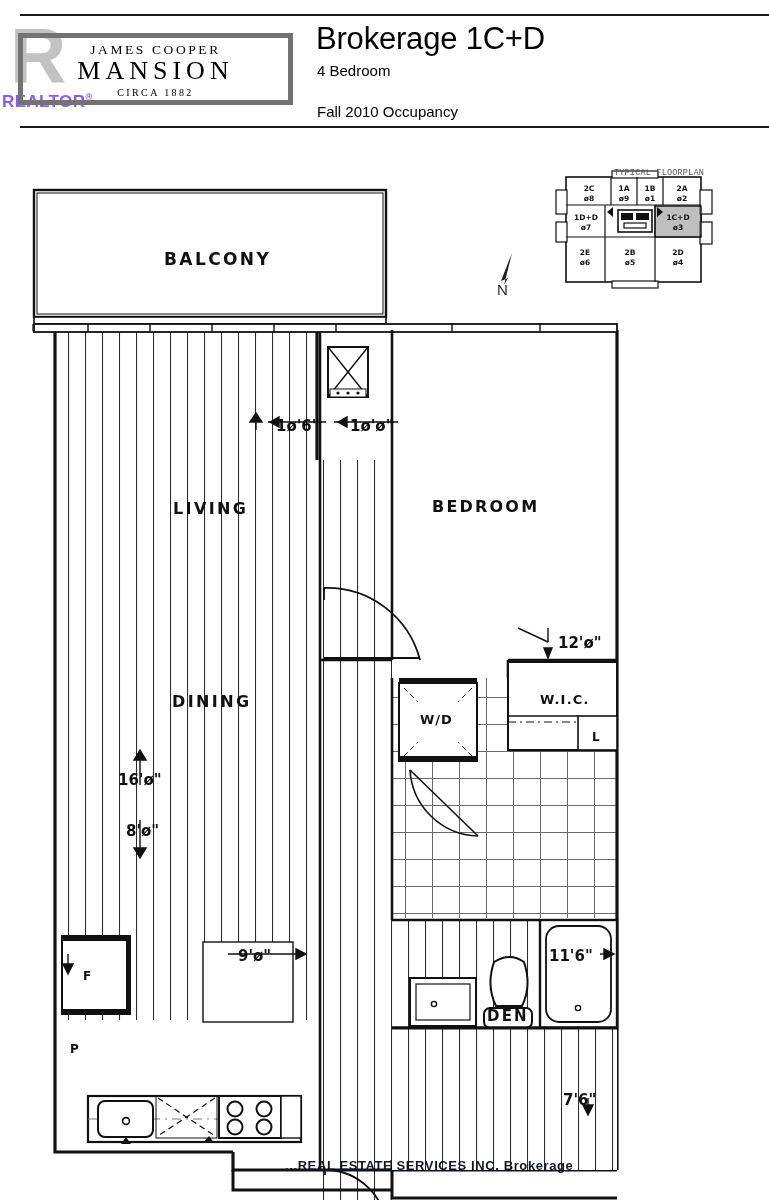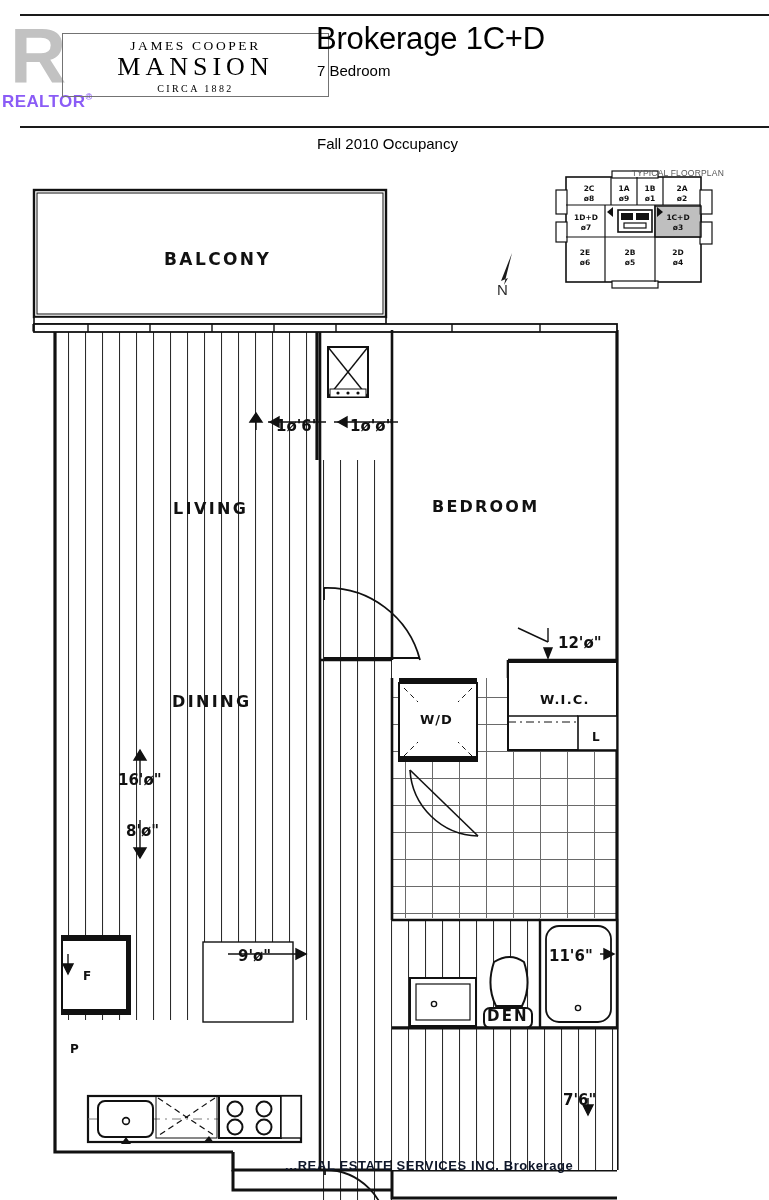--- a/index.html
+++ b/index.html
@@ -13,37 +13,37 @@
 
   #realtor-mark{position:absolute;left:2px;top:16px;width:95px;height:90px;
       color:#b9b9b9;pointer-events:none;}
   #realtor-r{position:absolute;left:8px;top:0px;font-family:"Liberation Sans",sans-serif;
       font-size:78px;font-weight:700;line-height:78px;color:#c2c2c2;}
   #realtor-word{position:absolute;left:0px;top:76px;font-size:17px;letter-spacing:.4px;
       font-weight:700;color:#8b5cf6;}
   #realtor-reg{font-size:9px;vertical-align:super;}
 
   #logo-box{position:absolute;left:18px;top:33px;width:265px;height:62px;
-      border:1px solid #737373;background:transparent;margin-left:44px;}
+      border:5px solid #737373;background:transparent;}
   #logo-line1{position:absolute;left:0;top:4px;width:265px;text-align:center;
       font-family:"Liberation Serif",serif;font-size:13.5px;letter-spacing:2.6px;}
   #logo-line2{position:absolute;left:0;top:16px;width:265px;text-align:center;
       font-family:"Liberation Serif",serif;font-size:26px;letter-spacing:5px;line-height:34px;}
   #logo-line3{position:absolute;left:0;top:49px;width:265px;text-align:center;
       font-family:"Liberation Serif",serif;font-size:10px;letter-spacing:2.4px;}
 
   #title{position:absolute;left:316px;top:22px;font-size:31px;letter-spacing:-.2px;line-height:34px;}
   #subtitle{position:absolute;left:317px;top:62px;font-size:15px;}
-  #occupancy{position:absolute;left:317px;top:103px;font-size:15px;margin-top:32px;}
+  #occupancy{position:absolute;left:317px;top:103px;font-size:15px;}
 
   
   #plan{position:absolute;left:0;top:130px;width:769px;height:1070px;}
   #plan svg{display:block;}
-  #keycap{position:absolute;left:594px;top:168px;width:130px;text-align:right;
-      font-family:Liberation Sans, sans-serif;font-size:8.5px;color:#555;letter-spacing:.2px;}
+  #keycap{position:absolute;left:594px;top:168px;width:130px;text-align:center;
+      font-family:Liberation Mono, monospace;font-size:8.5px;color:#555;letter-spacing:.2px;}
 
   #northN{position:absolute;left:497px;top:281px;font-family:"Liberation Sans",sans-serif;
       font-size:15px;color:#2b2b2b;}
 
   
   #watermark{position:absolute;left:285px;top:1158px;width:300px;height:18px;
       font-size:13px;font-weight:700;color:#0f172a;letter-spacing:.6px;
       white-space:nowrap;overflow:hidden;}
 </style>
 </head>
@@ -58,21 +58,21 @@
     <div id="realtor-word"><span>REALTOR</span><span id="realtor-reg">®</span></div>
   </div>
 
   <div id="logo-box">
     <div id="logo-line1">JAMES COOPER</div>
     <div id="logo-line2">MANSION</div>
     <div id="logo-line3">CIRCA 1882</div>
   </div>
 
   <div id="title">Brokerage 1C+D</div>
-  <div id="subtitle">7 Bedroom</div>
+  <div id="subtitle">4 Bedroom</div>
   <div id="occupancy">Fall 2010 Occupancy</div>
 
   <div id="rule-bottom"></div>
 </div>
 
 <div id="plan">
 <svg width="769" height="1070" viewBox="0 0 769 1070" xmlns="http://www.w3.org/2000/svg">
   <defs>
 
     <pattern id="wood" width="17" height="40" patternUnits="userSpaceOnUse">

